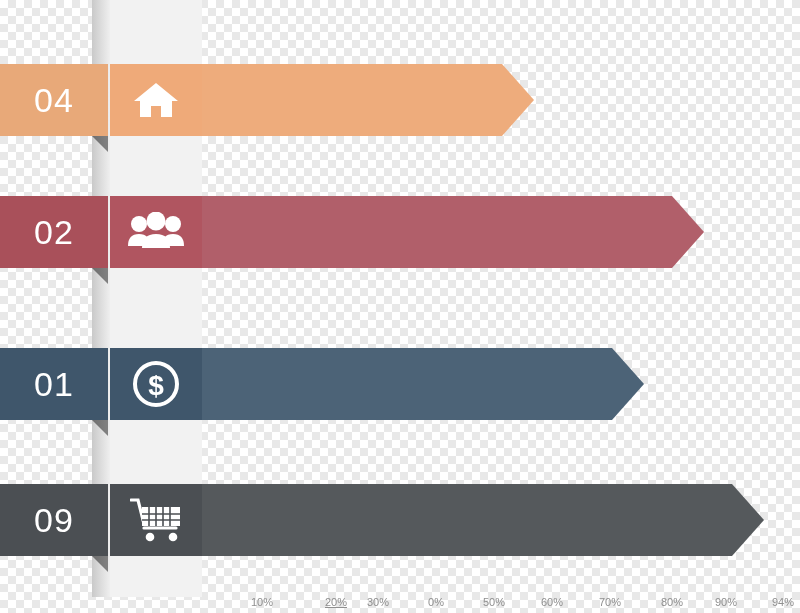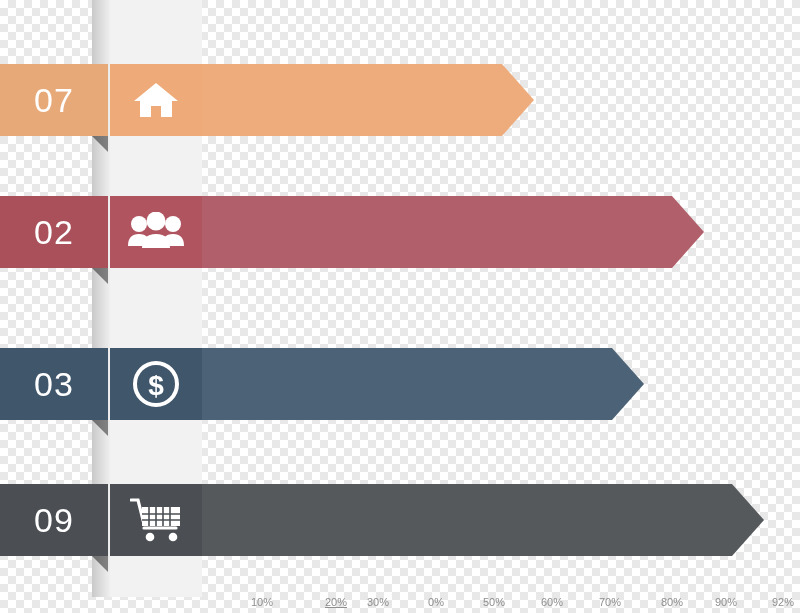--- a/index.html
+++ b/index.html
@@ -135,21 +135,21 @@
 </head>
 <body>
 
 <div id="canvas">
 
   <div class="spine"></div>
   <div class="spine-shade"></div>
 
   <div class="row" id="row-0" style="top: 64px;">
     <div class="num-block" id="num-0" style="background: rgb(232, 169, 121);">
-      <span>07</span>
+      <span>04</span>
     </div>
     <div class="num-fold"></div>
     <div class="icon-block" id="icon-0" style="background: rgb(239, 170, 121);">
       <svg class="glyph" width="46" height="40" viewBox="0 0 46 40">
         <path fill="#ffffff" d="M23 3 L45 21 L39 21 L39 37 L28 37 L28 26 L18 26 L18 37 L7 37 L7 21 L1 21 Z"></path>
       </svg>
     </div>
     <div class="bar">
       <div class="bar-body" id="barbody-0" style="width: 300px; background: rgb(238, 172, 124);"></div>
       <div class="bar-tip" id="bartip-0" style="left: 300px; border-left: 32px solid rgb(238, 172, 124);"></div>
@@ -172,21 +172,21 @@
       </svg>
     </div>
     <div class="bar">
       <div class="bar-body" id="barbody-1" style="width: 470px; background: rgb(177, 95, 106);"></div>
       <div class="bar-tip" id="bartip-1" style="left: 470px; border-left: 32px solid rgb(177, 95, 106);"></div>
     </div>
   </div>
 
   <div class="row" id="row-2" style="top: 348px;">
     <div class="num-block" id="num-2" style="background: rgb(63, 86, 107);">
-      <span>03</span>
+      <span>01</span>
     </div>
     <div class="num-fold"></div>
     <div class="icon-block" id="icon-2" style="background: rgb(63, 86, 107);">
       <svg class="glyph" width="48" height="48" viewBox="0 0 48 48">
         <circle cx="24" cy="24" r="21" fill="none" stroke="#ffffff" stroke-width="4"></circle>
         <text x="24" y="35" text-anchor="middle" font-family="Liberation Sans, sans-serif" font-size="28" font-weight="bold" fill="#ffffff">$</text>
       </svg>
     </div>
     <div class="bar">
       <div class="bar-body" id="barbody-2" style="width: 410px; background: rgb(76, 99, 119);"></div>
@@ -225,16 +225,16 @@
   <div class="axis" id="axis">
       <span class="axis-tick" style="left: 262px; color: rgb(143, 143, 143);">10%</span>
       <span class="axis-tick" style="left: 336px; color: rgb(143, 143, 143); text-decoration: underline;">20%</span>
       <span class="axis-tick" style="left: 378px; color: rgb(143, 143, 143);">30%</span>
       <span class="axis-tick" style="left: 436px; color: rgb(143, 143, 143);">0%</span>
       <span class="axis-tick" style="left: 494px; color: rgb(143, 143, 143);">50%</span>
       <span class="axis-tick" style="left: 552px; color: rgb(143, 143, 143);">60%</span>
       <span class="axis-tick" style="left: 610px; color: rgb(143, 143, 143); text-align: center;">70%</span>
       <span class="axis-tick" style="left: 672px; color: rgb(143, 143, 143);">80%</span>
       <span class="axis-tick" style="left: 726px; color: rgb(143, 143, 143);">90%</span>
-      <span class="axis-tick" style="left: 783px; color: rgb(143, 143, 143);">92%</span>
+      <span class="axis-tick" style="left: 783px; color: rgb(143, 143, 143);">94%</span>
     </div>
 
 </div>
 
 </body></html>

